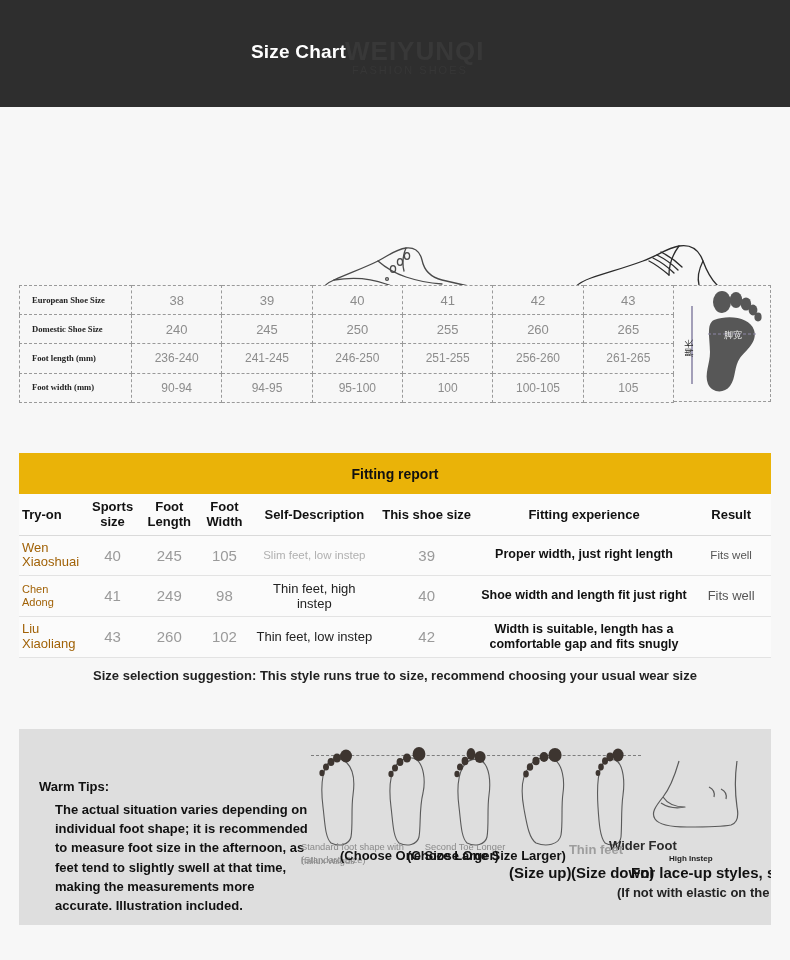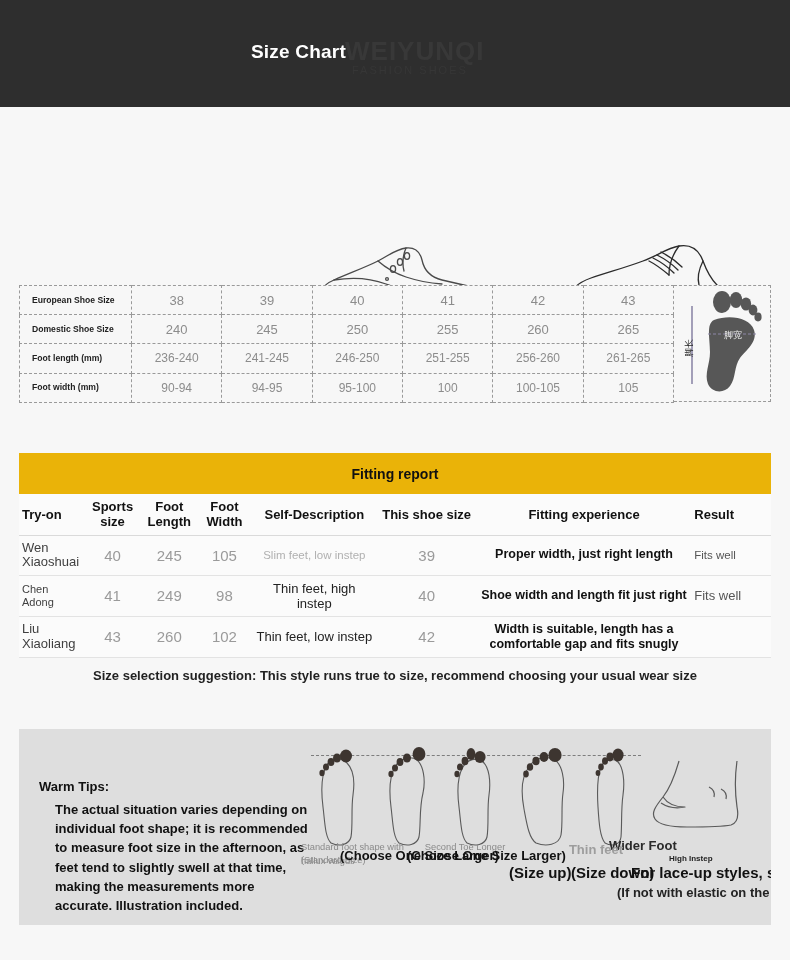--- a/index.html
+++ b/index.html
@@ -83,20 +83,21 @@
     height: 29.2px;
     padding: 0 4px;
   }
   .size-label {
     width: 112px;
     font-size: 8.6px;
     font-weight: bold;
     color: #222;
     line-height: 1.25;
     padding-left: 12px !important;
+    font-family: Liberation Serif, serif;
   }
   .size-val {
     text-align: center;
     font-size: 13px;
     color: #8c8c8c;
     white-space: nowrap;
   }
   .size-val.small { font-size: 12px; }
   .foot-dia {
     width: 97px; height: 117px;
@@ -130,24 +131,24 @@
     height: 41px; background: #fbfbfb;
     border-bottom: 1px solid #dadada;
   }
   .c-try { width: 62px; text-align: left; padding-left: 7px; }
   .c-sport { width: 57px; text-align: center; }
   .c-flen { width: 54px; text-align: center; }
   .c-fwid { width: 54px; text-align: center; }
   .c-desc { width: 122px; text-align: center; }
   .c-size { width: 98px; text-align: center; }
   .c-exp  { width: 210px; text-align: center; }
-  .c-res  { width: 78px; text-align: left; padding-right: 8px; }
+  .c-res  { width: 78px; text-align: center; padding-right: 8px; }
 
   .fit-table tbody td { height: 40px; }
-  .v-name { font-size: 13px; color: #404040; line-height: 1.1; }
+  .v-name { font-size: 13px; color: #a16207; line-height: 1.1; }
   .v-name.sm { font-size: 11px; }
   .v-num { font-size: 15px; color: #9a9a9a; }
   .v-desc { font-size: 11.5px; color: #b0b0b0; }
   .v-desc.dark { font-size: 13px; color: #222; font-weight: normal; }
   .v-exp { font-size: 12.5px; color: #111; font-weight: bold; line-height: 1.22; }
   .v-res { font-size: 11.5px; color: #555; }
   .v-res.md { font-size: 13px; }
 
   .suggest {
     position: absolute; left: 0; top: 668px; width: 790px;

